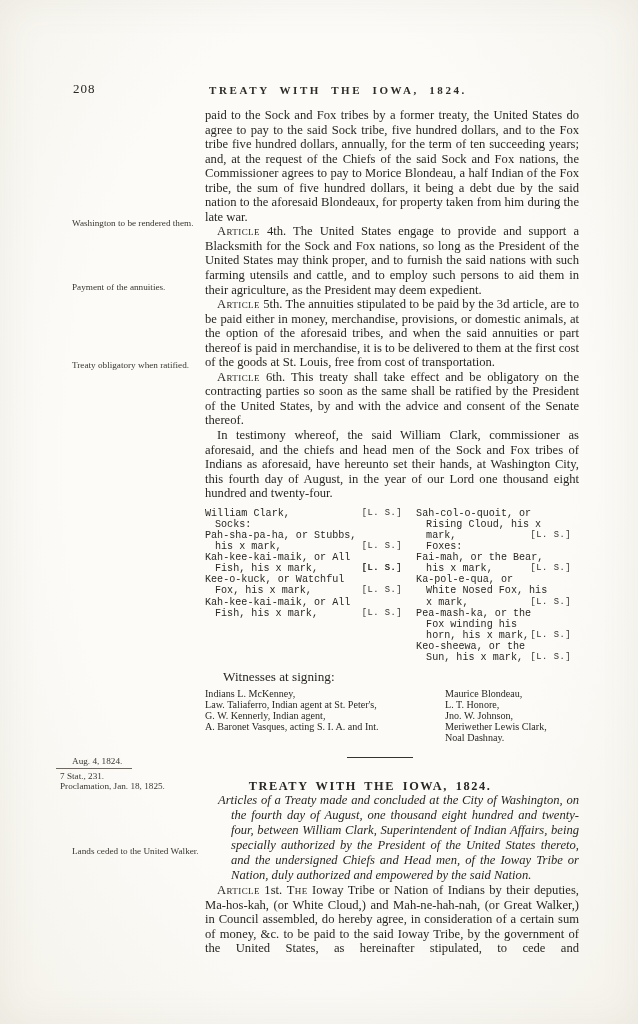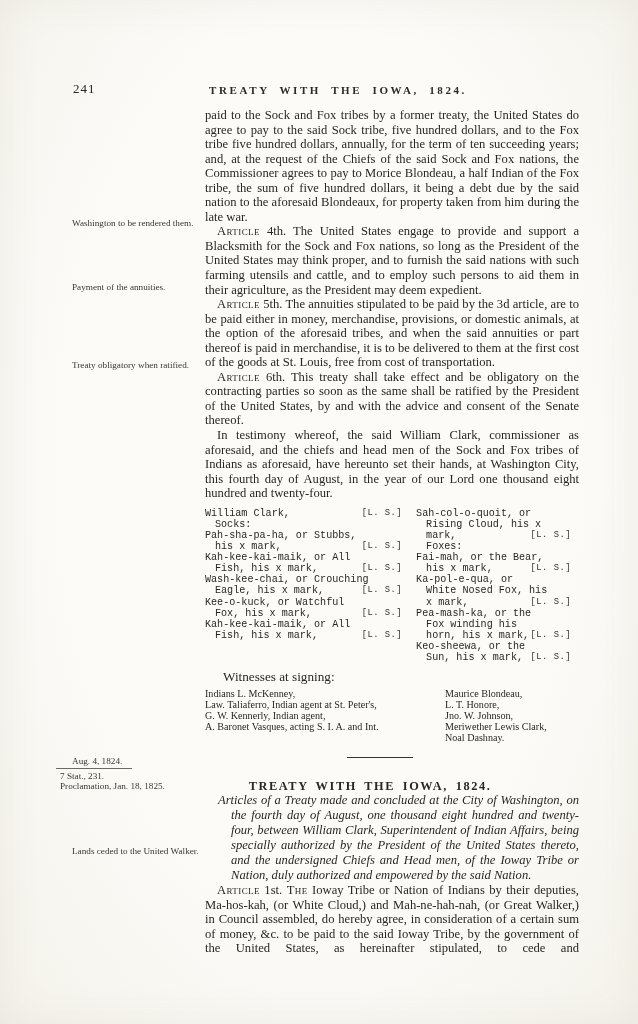--- a/index.html
+++ b/index.html
@@ -79,21 +79,21 @@
     font-style: italic; line-height: 15px;
   }
   .content p.preamble { text-indent: -13px; }
   .article1 { margin-top: 13px; }
 </style>
 </head>
 <body>
 
 <div class="page">
 
-  <div class="page-number">241</div>
+  <div class="page-number">208</div>
   <div class="running-head">TREATY WITH THE IOWA, 1824.</div>
 
   <div class="margin-note" style="top:218px;">Washington to be rendered them.</div>
   <div class="margin-note" style="top:282px;">Payment of the annuities.</div>
   <div class="margin-note" style="top:360px;">Treaty obligatory when ratified.</div>
 
   <div class="cite-block">
     <span class="cite-date">Aug. 4, 1824.</span>
     <hr class="cite-rule">
     <span class="cite-line">7 Stat., 231.</span>
@@ -112,21 +112,21 @@
     <p><span class="sc">Article</span> <span>6th.</span> <span>This treaty shall take effect and be obligatory on the contracting parties so soon as the same shall be ratified by the President of the United States, by and with the advice and consent of the Senate thereof.</span></p>
 
     <p>In testimony whereof, the said William Clark, commissioner as aforesaid, and the chiefs and head men of the Sock and Fox tribes of Indians as aforesaid, have hereunto set their hands, at Washington City, this fourth day of August, in the year of our Lord one thousand eight hundred and twenty-four.</p>
 
     <div class="sig-block">
       <div class="sig-col sig-col-left">
         <div class="sig-row"><span>William Clark,</span><span class="sig-seal">[L. S.]</span></div>
         <div class="sig-row sig-group"><span>Socks:</span></div>
         <div class="sig-row"><span>Pah-sha-pa-ha, or Stubbs, his x mark,</span><span class="sig-seal">[L. S.]</span></div>
         <div class="sig-row"><span>Kah-kee-kai-maik, or All Fish, his x mark,</span><span class="sig-seal">[L. S.]</span></div>
-        <div class="sig-row"><span>Wash-kee-chai, or Crouching Eagle, his x mark,</span><span class="sig-seal">[L. S.]</span></div>
+        <div class="sig-row"><span class="sig-seal">[L. S.]</span></div>
         <div class="sig-row"><span>Kee-o-kuck, or Watchful Fox, his x mark,</span><span class="sig-seal">[L. S.]</span></div>
         <div class="sig-row"><span>Kah-kee-kai-maik, or All Fish, his x mark,</span><span class="sig-seal">[L. S.]</span></div>
       </div>
       <div class="sig-col sig-col-right">
         <div class="sig-row"><span>Sah-col-o-quoit, or Rising Cloud, his x mark,</span><span class="sig-seal">[L. S.]</span></div>
         <div class="sig-row sig-group"><span>Foxes:</span></div>
         <div class="sig-row"><span>Fai-mah, or the Bear, his x mark,</span><span class="sig-seal">[L. S.]</span></div>
         <div class="sig-row"><span>Ka-pol-e-qua, or White Nosed Fox, his x mark,</span><span class="sig-seal">[L. S.]</span></div>
         <div class="sig-row"><span>Pea-mash-ka, or the Fox winding his horn, his x mark,</span><span class="sig-seal">[L. S.]</span></div>
         <div class="sig-row"><span>Keo-sheewa, or the Sun, his x mark,</span><span class="sig-seal">[L. S.]</span></div>

